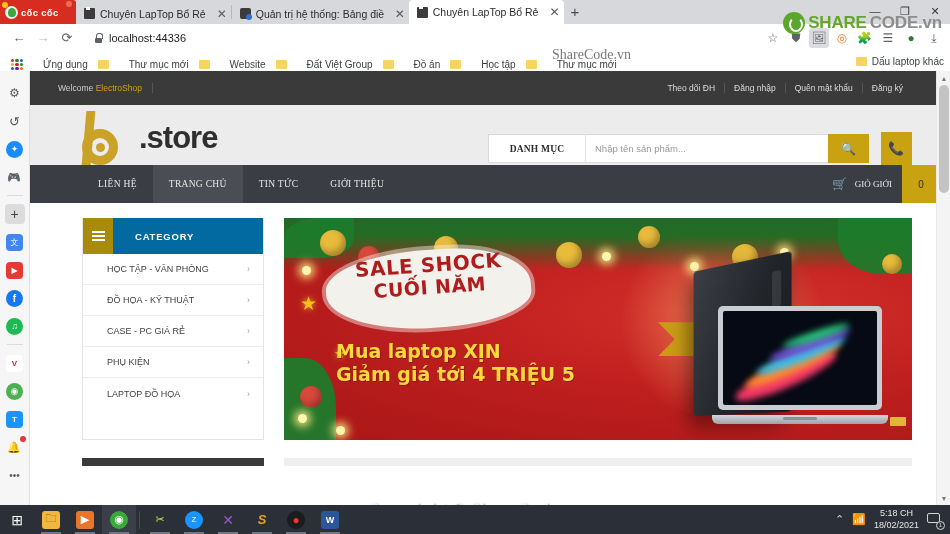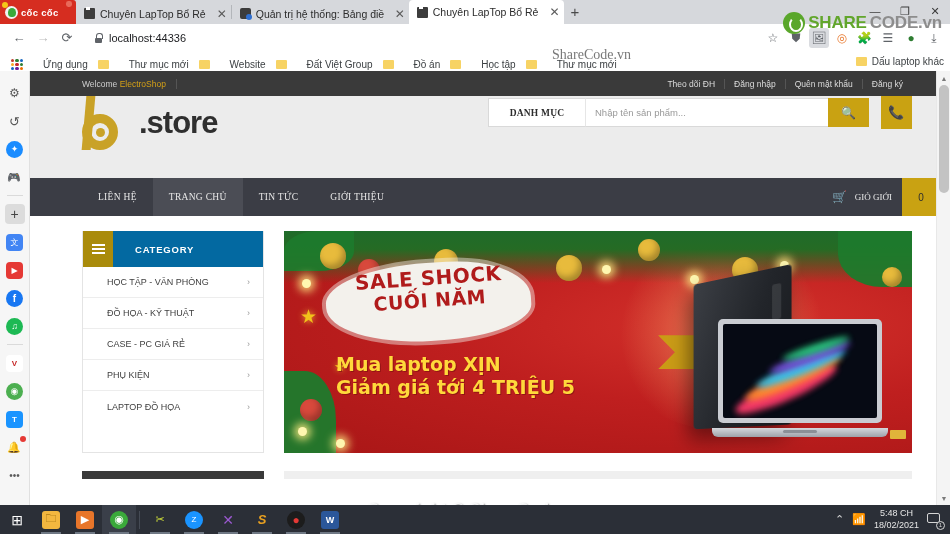--- a/index.html
+++ b/index.html
@@ -112,30 +112,30 @@
              display:flex; align-items:center; justify-content:center; font-size:14px; color:#444; }
   .badge-dot { position: absolute; top: 3px; right: 0px; width: 6px; height: 6px;
                border-radius: 50%; background: #e53935; }
 
   
   .page {
     position: absolute; left: 30px; top: 71px; width: 910px; height: 434px;
     background: #fff; overflow: hidden;
   }
   .topbar {
-    height: 25px; background: #3a3a3a; display: flex; align-items: center;
-    font-size: 8.5px; color: #cfcfcf; padding-left: 52px;
+    height: 34px; background: #3a3a3a; display: flex; align-items: center;
+    font-size: 8.5px; color: #cfcfcf; padding-left: 28px;
   }
   .welcome { padding-right: 10px; border-right: 1px solid #555; }
   .welcome b { color: #d4a017; font-weight: normal; }
   .topbar-links { margin-left: auto; display: flex; align-items: center; padding-right: 28px; }
   .topbar-links a { color: #dcdcdc; text-decoration: none; padding: 0 9px; border-left: 1px solid #555; }
   .topbar-links a:first-child { border-left: none; }
 
-  .headerwrap { height: 82px; background: #ececec; display: flex; align-items: flex-start; padding: 0 28px 0 52px; }
+  .headerwrap { height: 60px; background: #ececec; display: flex; align-items: flex-end; padding: 0 28px 0 52px; }
   .logo { display: flex; align-items: center; width: 330px; }
   .logo-mark { position: relative; width: 55px; height: 54px; }
   .logo-stem { position: absolute; left: 2px; top: 0; width: 9px; height: 54px; background: #c9a227;
                transform: skewX(-5deg); }
   .logo-ring { position: absolute; left: 0px; top: 18px; width: 36px; height: 36px; border-radius: 50%;
                border: 9px solid #c9a227; }
   .logo-dot { position: absolute; left: 14px; top: 32px; width: 9px; height: 9px; border-radius: 50%; background: #c9a227; }
   .logo-text { font-size: 31px; font-weight: bold; color: #2f2f2f; letter-spacing: -1px; margin-left: 2px; }
 
   .searchwrap { display: flex; align-items: center; margin-left: auto; }
@@ -642,21 +642,21 @@
       <span class="tb-ic" style="background:#1c1c1c;border-radius:50%;color:#e53935;font-size:12px;">●</span>
       </div>
     <div class="tb-item running">
       <span class="tb-ic" style="background:#2b579a;font-size:9px;font-weight:bold;">W</span>
       </div>
 
     <div class="tray">
       <span class="tray-ic">⌃</span>
       <span class="tray-ic">📶</span>
       <span class="clock">
-        <span>5:48 CH</span><br>
+        <span>5:18 CH</span><br>
         <span>18/02/2021</span>
       </span>
       <span class="notif">
         <span class="notif-box"></span>
         <span class="notif-num">1</span>
       </span>
     </div>
   </div>
 
 </div>

